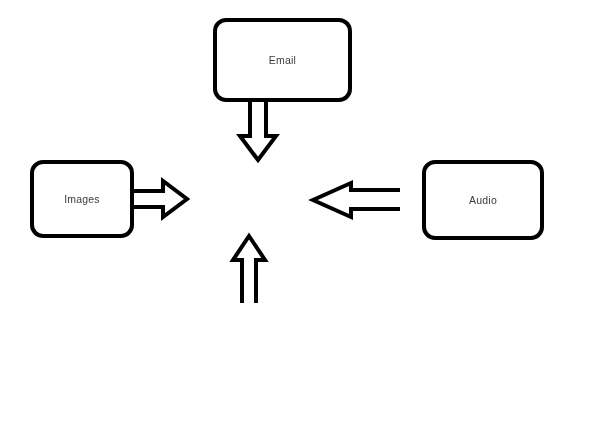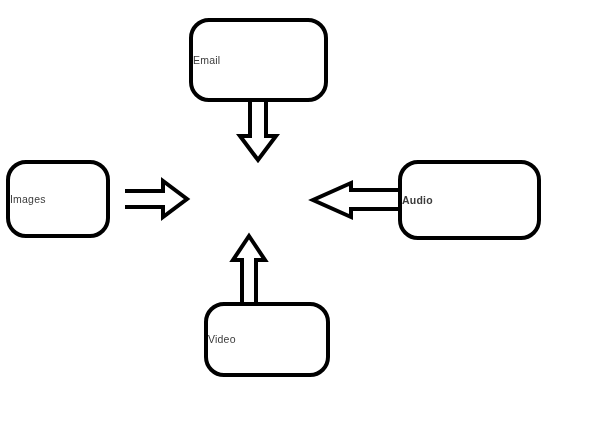--- a/index.html
+++ b/index.html
@@ -16,24 +16,26 @@
     width: 606px;
     height: 434px;
     background: #ffffff;
     overflow: hidden;
   }
   .node {
     position: absolute;
     box-sizing: border-box;
     background: #ffffff;
     border: 4px solid #000000;
-    border-radius: 20px;
+    border-radius: 13px;
     display: flex;
     align-items: center;
+    justify-content: center;
     z-index: 3;
+    margin-left: 24px;
   }
   .node-label {
     font-family: "Liberation Sans", sans-serif;
     font-size: 10.5px;
     color: #3b3b3b;
     letter-spacing: 0.2px;
     line-height: 1;
     text-align: center;
     user-select: none;
   }
@@ -84,21 +86,18 @@
 
   <div class="node" style="left:189px; top:18px; width:139px; height:84px;">
     <span class="node-label">Email</span>
   </div>
 
   <div class="node" style="left:6px; top:160px; width:104px; height:78px;">
     <span class="node-label">Images</span>
   </div>
 
 
-  <div class="node" style="left:398px; top:160px; width:143px; height:80px;font-weight:bold;">
+  <div class="node" style="left:398px; top:160px; width:122px; height:80px;">
     <span class="node-label">Audio</span>
   </div>
 
-  <div class="node" style="left:204px; top:302px; width:126px; height:75px;">
-    <span class="node-label">Video</span>
-  </div>
 
 </div>
 
 </body></html>

